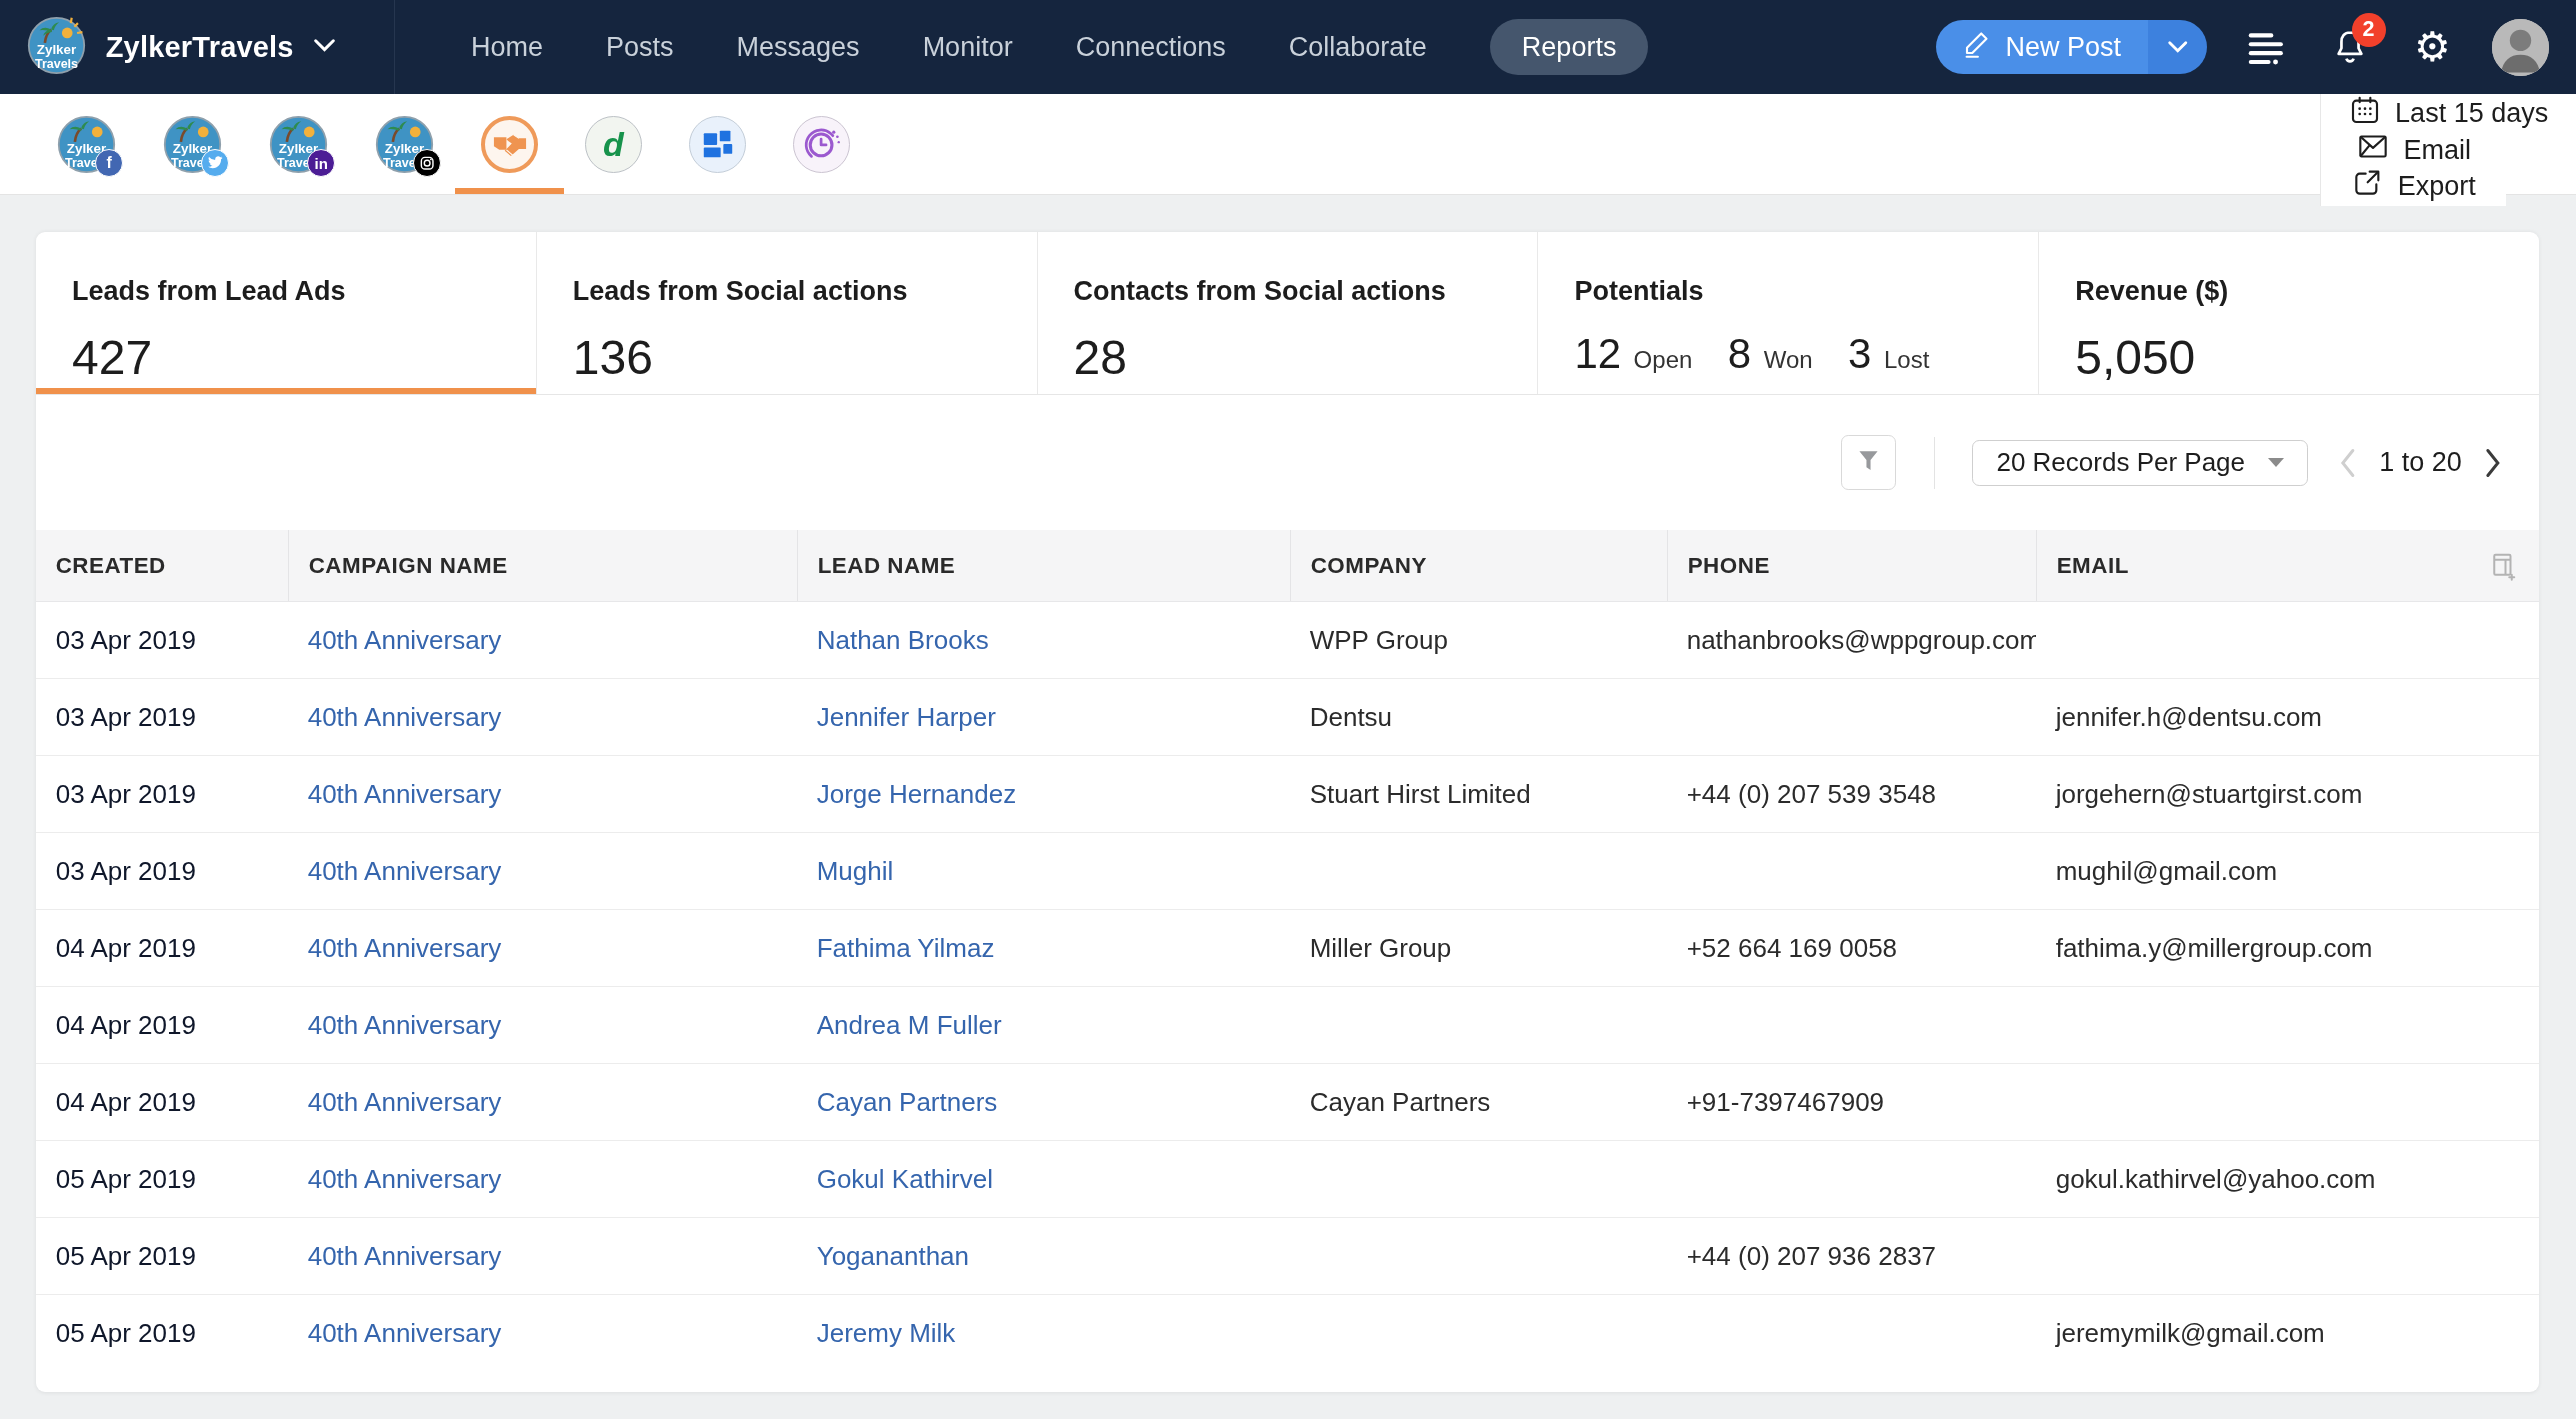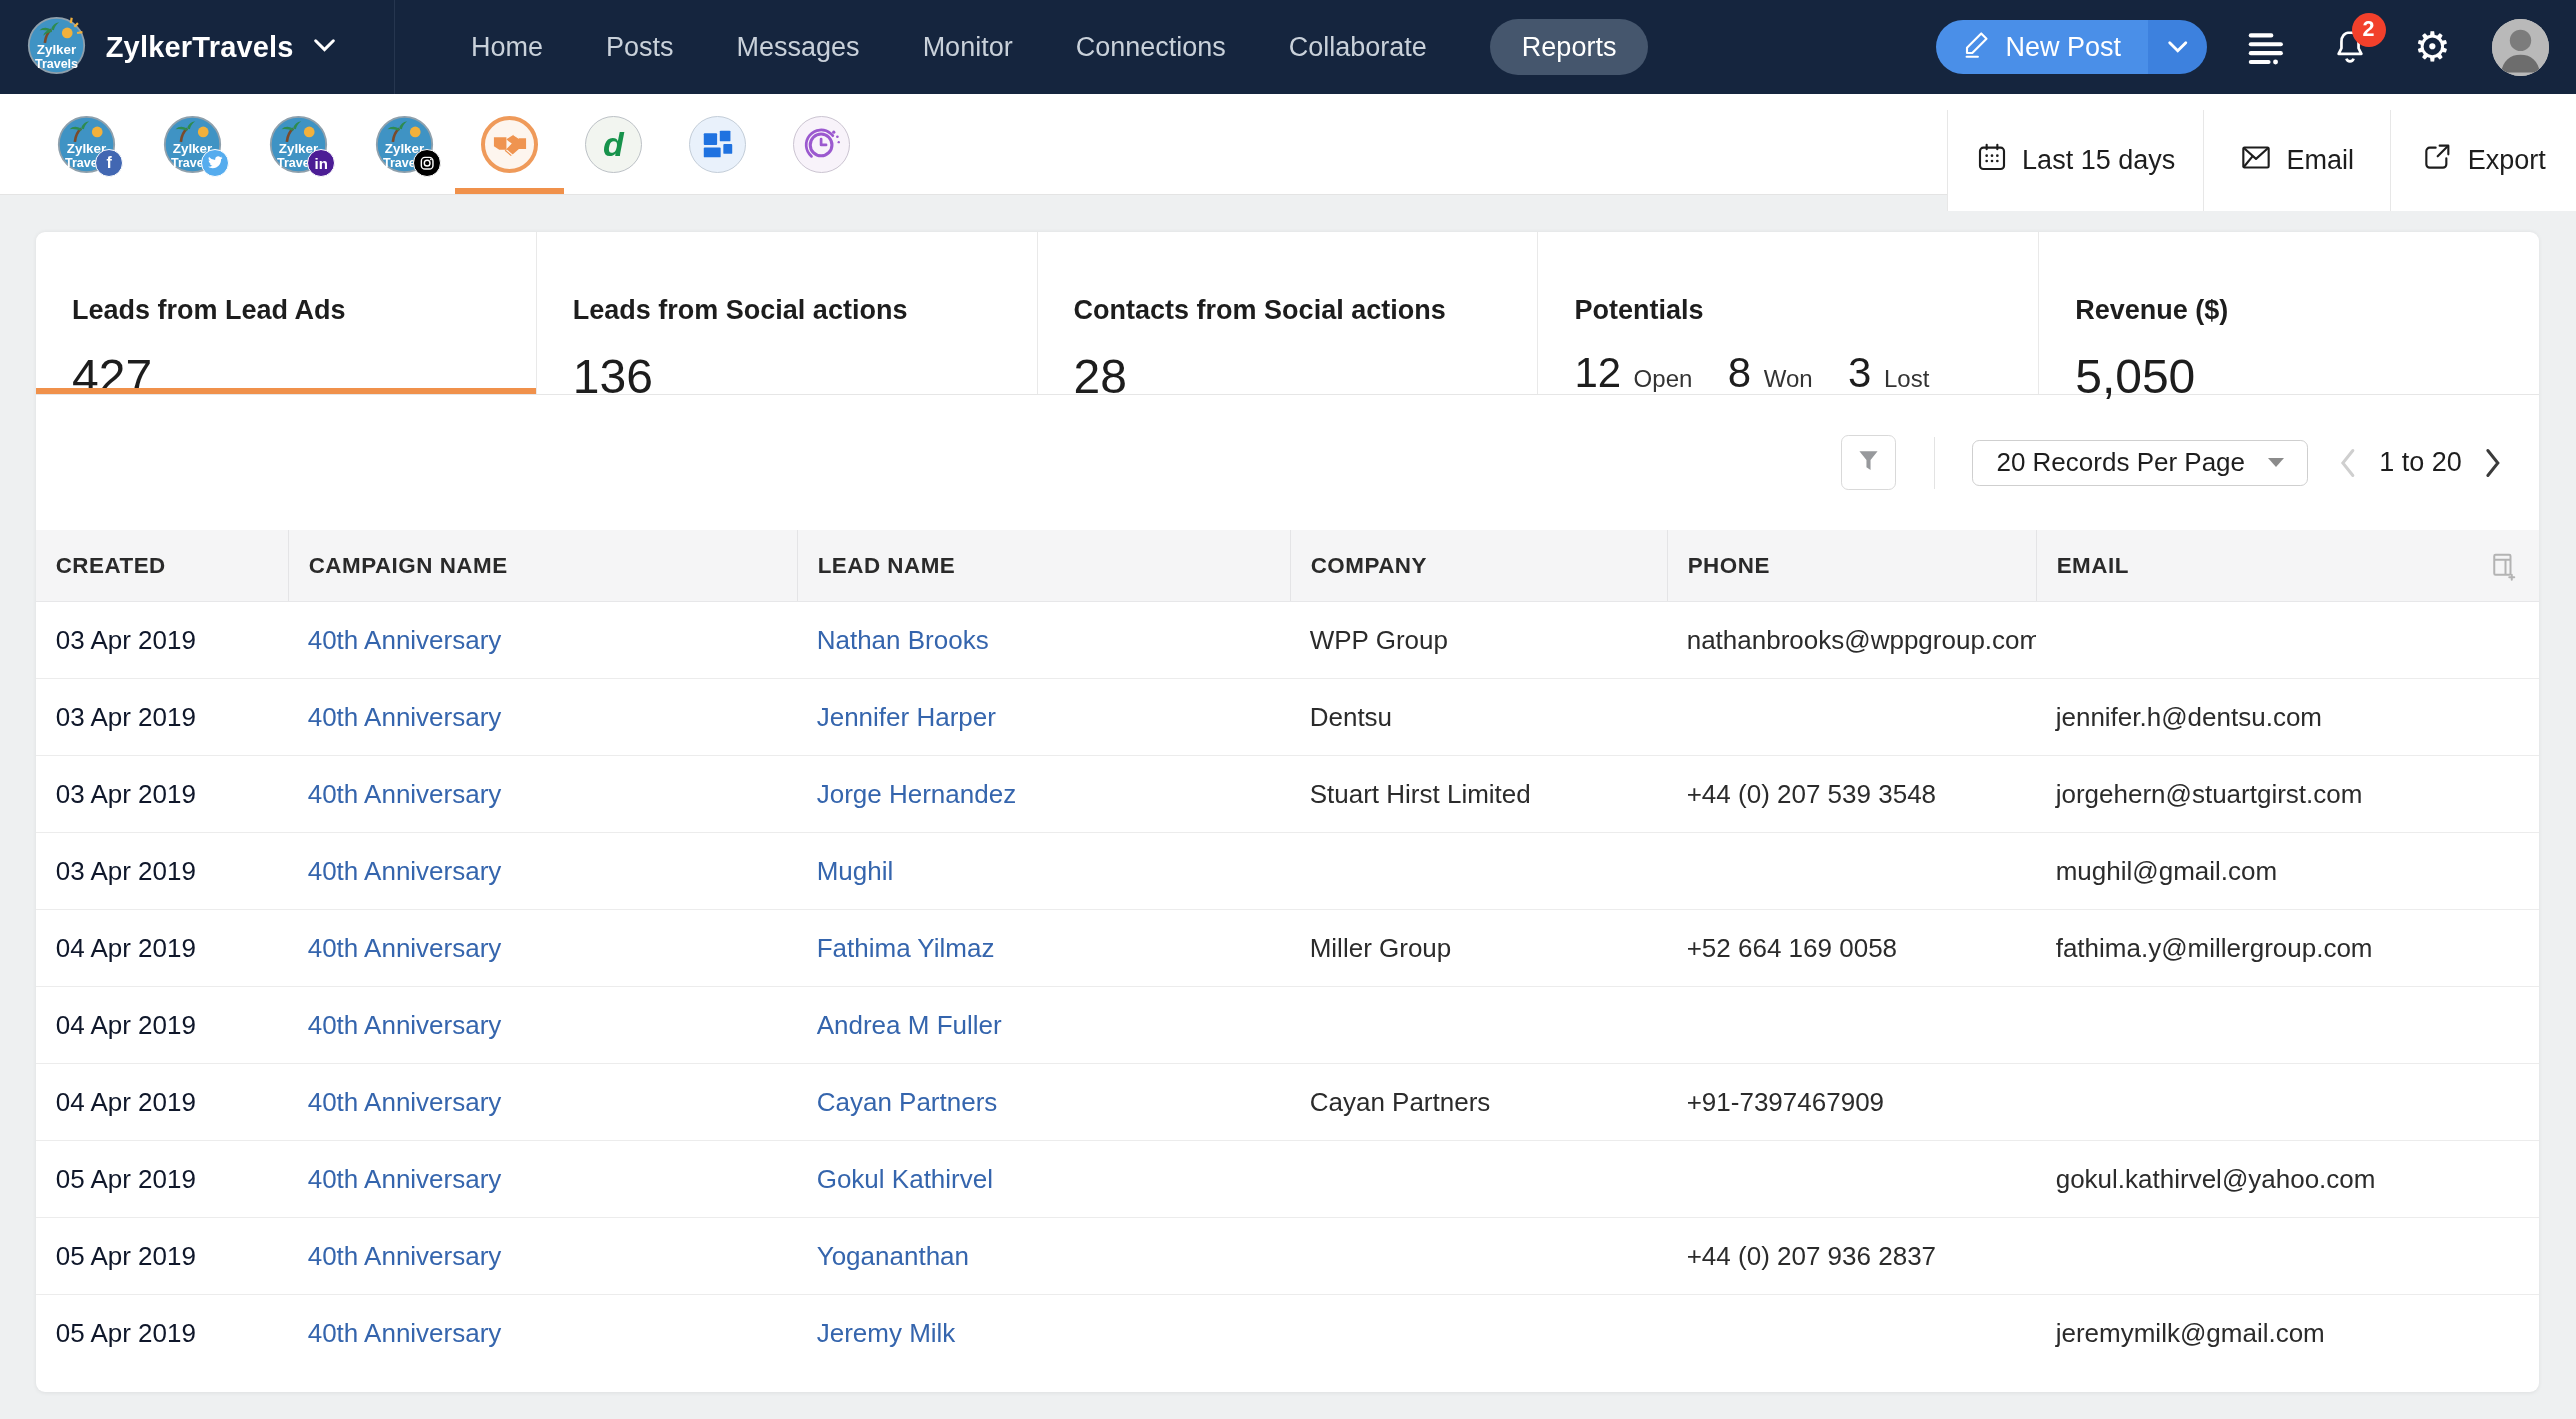--- a/index.html
+++ b/index.html
@@ -34,30 +34,30 @@
            display:flex; align-items:center; justify-content:center; border:1.8px solid #fff; color:#fff;
            font-weight:bold; font-size:16px;}
   .appc{ width:57px; height:57px; border-radius:50%; display:flex; align-items:center; justify-content:center;
          border:1.8px solid #bcc1c6; cursor:pointer; position:relative;}
   .appc.active{ border:4.5px solid #ef9a5a; background:#fdf5ee;}
   .appc.desk{ background:#f2f5f0;}
   .appc.grid{ background:#e9f1fb; border-color:#c3cdd8;}
   .appc.time{ background:#f8f3fa; border-color:#cbc4d1;}
   .desk-d{ color:#17934c; font-size:34px; font-weight:bold; font-style:italic; line-height:1;}
   .active-underline{ position:absolute; bottom:0; left:455px; width:109px; height:6.3px; background:#f0914b;}
-  .channels-right{ position:absolute; right:0; top:16px; height:101px; display:flex;}
+  .channels-right{ position:absolute; right:0; top:0; height:101px; display:flex;flex-direction:column;}
   .chan-seg{ display:flex; align-items:center; justify-content:center; gap:14.3px; border-left:0.9px solid #e7e7e7;
              font-size:27px; color:#1d1d1d; cursor:pointer; background:#fff;}
   .seg-date{ width:256px;} .seg-email{ width:187px;} .seg-export{ width:186px;}
   
   .panel{ margin:37px 38px 0 36px; width:2503px; background:#fff; border-radius:9px;
           box-shadow:0 0.9px 4.5px rgba(0,0,0,.07); overflow:hidden;}
   
   .cards{ display:flex; height:163px; border-bottom:0.9px solid #e6e6e6;}
-  .card{ flex:1 1 0; padding:63px 0 0 36px; position:relative; cursor:pointer;}
+  .card{ flex:1 1 0; padding:44px 0 0 36px; position:relative; cursor:pointer;}
   .card + .card{ border-left:0.9px solid #e9e9e9;}
   .card-label{ font-size:27px; color:#1d1d1d; font-weight:bold; white-space:nowrap;}
   .card-value{ font-size:48px; color:#1d1d1d; margin-top:23px;}
   .card.active::after{ content:""; position:absolute; left:0; bottom:0; width:100%; height:6.3px; background:#f0914b;}
   .pot-line{ display:flex; align-items:baseline; gap:12.5px; margin-top:23px;}
   .pot-num{ font-size:42px; color:#1d1d1d;}
   .pot-unit{ font-size:24px; color:#333; margin-right:23px;}
   
   .controls{ height:135px; display:flex; align-items:center; justify-content:flex-end; gap:0; padding-right:36px;}
   .filterbtn{ width:55px; height:55px; border:0.9px solid #d9d9d9; border-radius:7.2px; display:flex;

